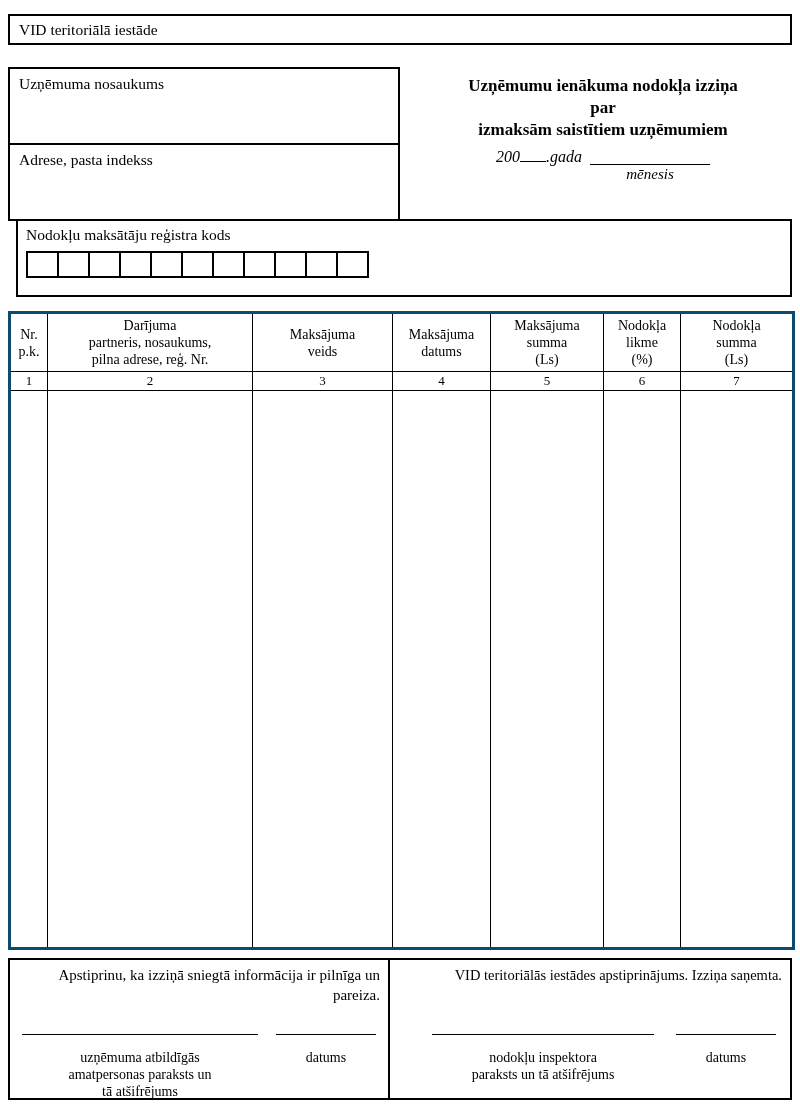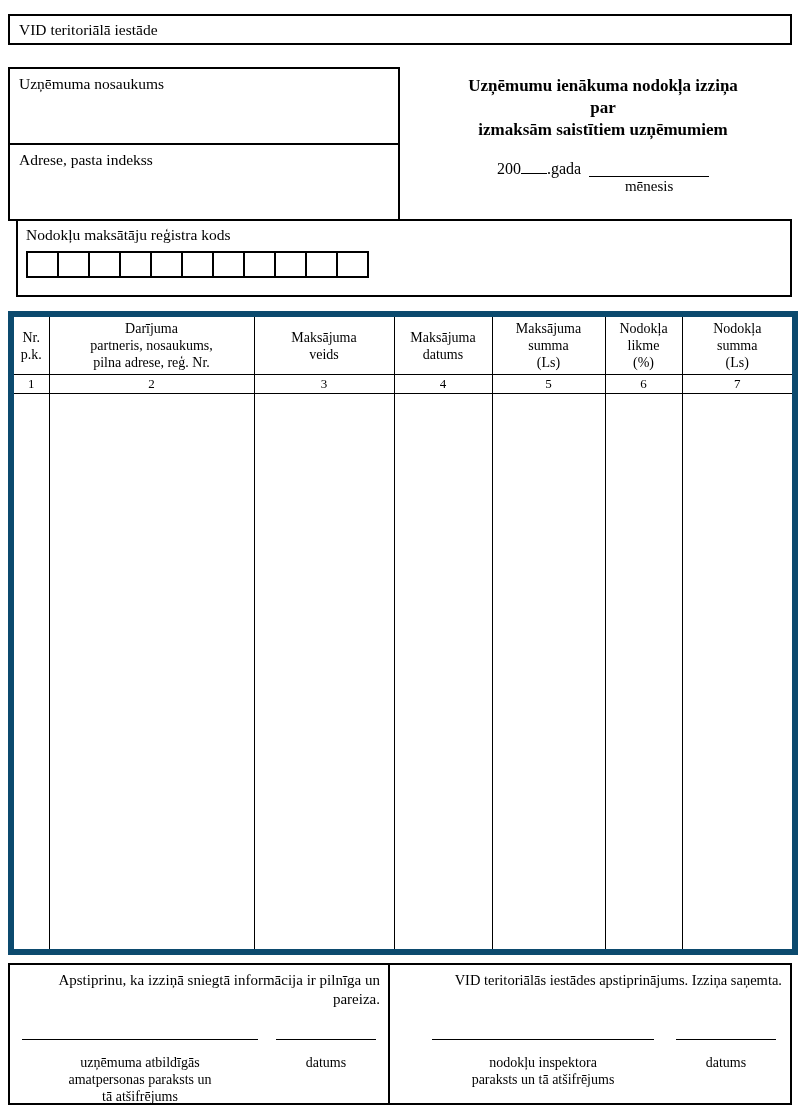--- a/index.html
+++ b/index.html
@@ -20,41 +20,41 @@
     padding: 0 9px; font-size: 15.5px;
   }
 
   
   .section2 { display: flex; margin-top: 22px; height: 154px; }
   .company-box { width: 392px; border: 2px solid #000; display: flex; flex-direction: column; }
   .company-cell { flex: 1; padding: 6px 9px; font-size: 15.5px; }
   .company-cell.address { border-top: 2px solid #000; }
   .title-area { flex: 1; padding: 8px 2px 0 16px; text-align: center; }
   .form-title { font-weight: bold; font-size: 17px; line-height: 1.3; }
-  .date-line { margin-top: 19px; font-size: 16px; }
+  .date-line { margin-top: 7px; font-size: 16px; font-style: italic; }
   .blank { display: inline-block; border-bottom: 1.5px solid #000; }
   .blank.short { width: 26px; height: 14px; }
   .month-wrap { display: inline-block; vertical-align: top; margin-left: 8px; }
   .blank.long { display: block; width: 120px; height: 17px; border-bottom: 1.5px solid #000; }
   .month-caption { display: block; font-size: 15px; margin-top: 1px; text-align: center; }
 
   
   .section3 { display: flex; margin-top: -2px; height: 78px; }
   .reg-box { width: 392px; border: 2px solid #000; padding: 5px 8px; font-size: 15.5px; }
   .reg-row { display: flex; align-items: center; margin-top: 5px; }
   .reg-label2 { width: 78px; }
   .digit-strip { display: flex; }
   .digit-cell { width: 27px; height: 27px; border: 2px solid #000; margin-left: -2px; background: #fff; }
   .digit-cell:first-child { margin-left: 0; }
   .tax-box { flex: 1; border: 2px solid #000; margin-left: 8px; padding: 5px 8px; font-size: 15.5px; }
   .tax-box .digit-strip { margin-top: 7px; }
   .tax-box .digit-cell { width: 33px; }
 
   
-  .main-table { width: 784px; border-collapse: collapse; table-layout: fixed; margin-top: 14px; border: 6px solid #0c4a6e; }
+  .main-table { width: 784px; border-collapse: collapse; table-layout: fixed; margin-top: 14px; border: 3px solid #0c4a6e; }
   .main-table th, .main-table td { border: 1.5px solid #000; }
   .main-table th {
     font-weight: normal; font-size: 14px; line-height: 1.22;
     white-space: pre-line; text-align: center; vertical-align: middle;
     padding: 3px 2px; height: 58px;
   }
   .num-row td { height: 19px; font-size: 13px; text-align: center; vertical-align: middle; }
   .body-row td { height: 558px; vertical-align: top; }
 
   

